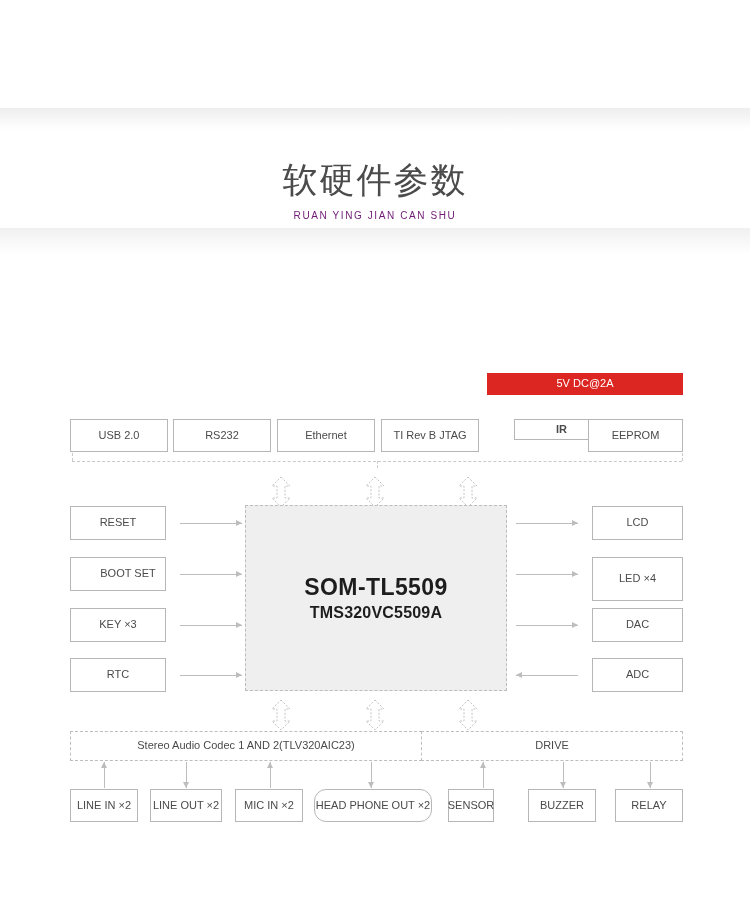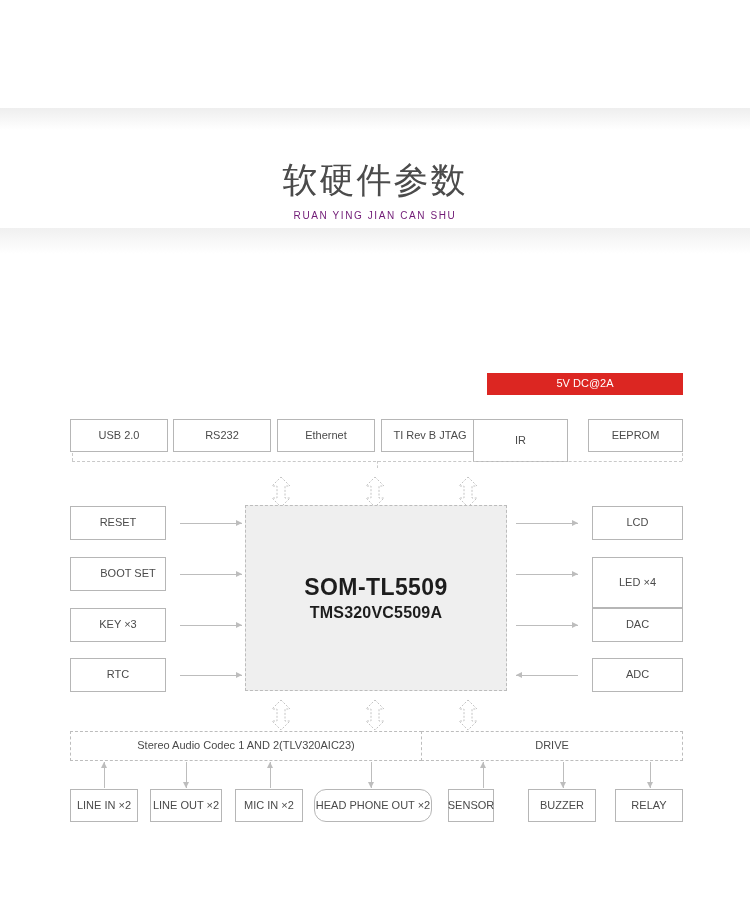--- a/index.html
+++ b/index.html
@@ -206,21 +206,21 @@
 <div class="header-shadow-bottom"></div>
 
 <div class="diagram">
 
   <div class="node red" style="left:487px; top:373px; width:196px; height:22px;">5V DC@2A</div>
 
   <div class="node" style="left:70px; top:419px; width:98px; height:33px;">USB 2.0</div>
   <div class="node" style="left:173px; top:419px; width:98px; height:33px;">RS232</div>
   <div class="node" style="left:277px; top:419px; width:98px; height:33px;">Ethernet</div>
   <div class="node" style="left:381px; top:419px; width:98px; height:33px;">TI Rev B JTAG</div>
-  <div class="node" style="left:473px; top:419px; width:95px; height:43px;">IR</div>
+  <div class="node" style="left:514px; top:419px; width:95px; height:21px;font-weight:bold;">IR</div>
   <div class="node" style="left:588px; top:419px; width:95px; height:33px;">EEPROM</div>
 
   <div class="bus-line" style="left:72px; top:461px; width:610px; height:1px;"></div>
   <div class="bus-tick" style="left:72px; top:453px; width:1px; height:8px;"></div>
   <div class="bus-tick" style="left:682px; top:453px; width:1px; height:8px;"></div>
   <div class="bus-tick" style="left:377px; top:461px; width:1px; height:7px;"></div>
 
   <div class="dbl-arrow" style="left:270px; top:476px;">
     <svg width="22" height="32" viewBox="0 0 22 32">
       <polygon points="11,1 20,10 15,10 15,22 20,22 11,31 2,22 7,22 7,10 2,10" fill="#ffffff" stroke="#c4c4c4" stroke-width="1" stroke-dasharray="2,1.6"></polygon>
@@ -265,21 +265,21 @@
     <div class="shaft"></div>
       <div class="headR"></div>
   </div>
 
   <div class="node" style="left:592px; top:506px; width:91px; height:34px;">LCD</div>
   <div class="arrow-h" style="left:516px; top:516px; width:62px; height:14px;">
     <div class="shaft"></div>
       <div class="headR"></div>
   </div>
 
-  <div class="node" style="left:592px; top:557px; width:91px; height:51px;">LED  ×4</div>
+  <div class="node" style="left:592px; top:557px; width:91px; height:44px;">LED  ×4</div>
   <div class="arrow-h" style="left:516px; top:567px; width:62px; height:14px;">
     <div class="shaft"></div>
       <div class="headR"></div>
   </div>
 
   <div class="node" style="left:592px; top:608px; width:91px; height:34px;">DAC</div>
   <div class="arrow-h" style="left:516px; top:618px; width:62px; height:14px;">
     <div class="shaft"></div>
       <div class="headR"></div>
   </div>

